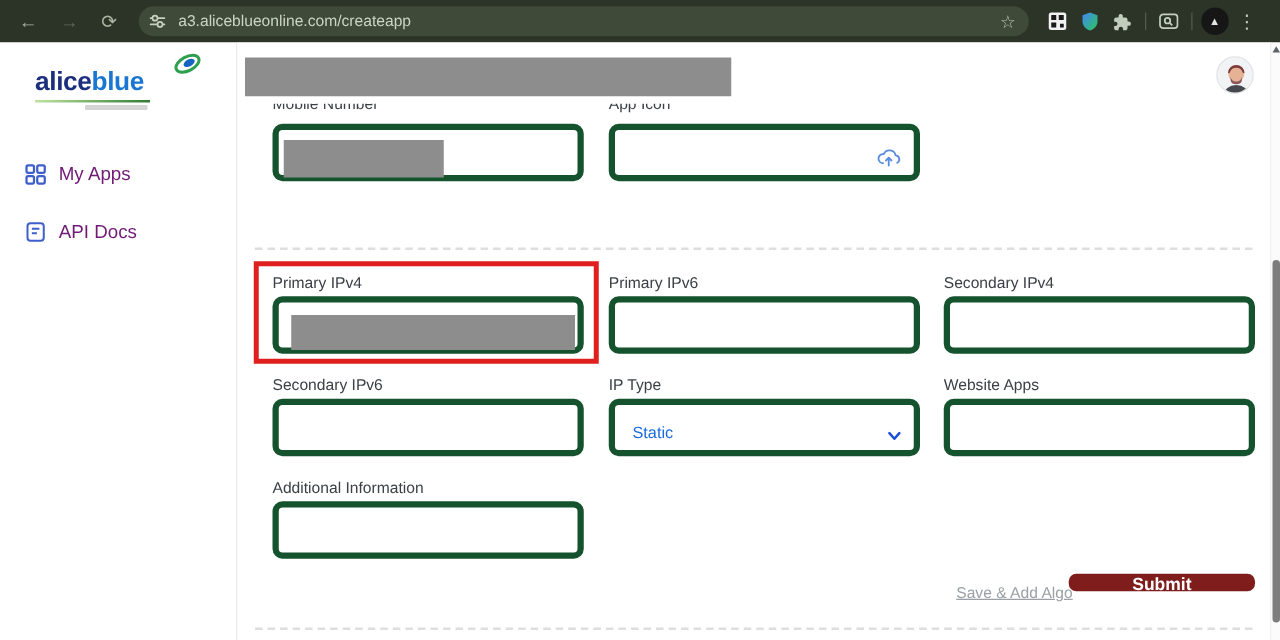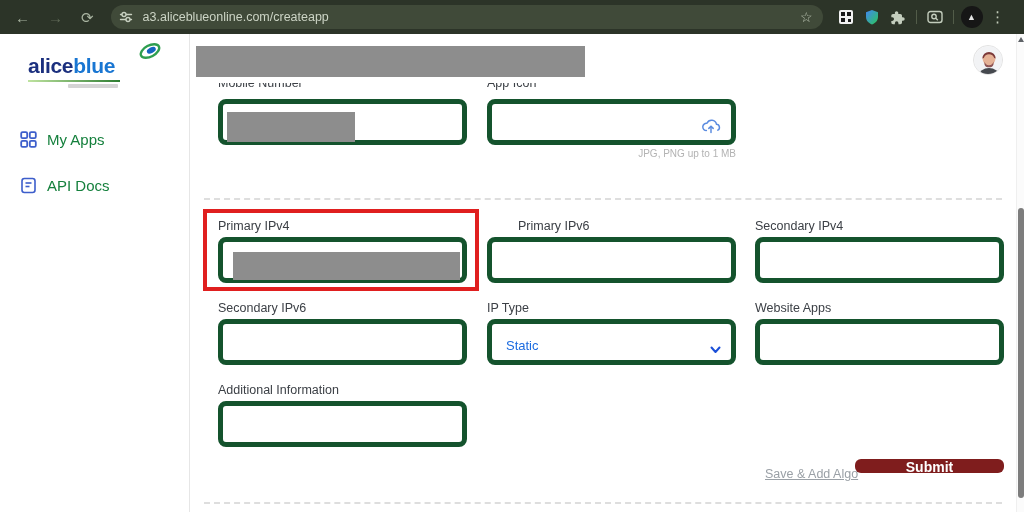--- a/index.html
+++ b/index.html
@@ -26,21 +26,21 @@
   
   .sidebar { position:absolute; left:0; top:34px; width:190px; height:478px; background:#fff; border-right:1px solid #e6e6e6; }
   .logo { position:absolute; left:28px; top:20px; width:120px; cursor:pointer; }
   .logo-row { position:relative; font-weight:bold; font-size:21px; letter-spacing:-0.3px; line-height:24px; }
   .logo-alice { color:#1b2f7e; } .logo-blue { color:#1976d2; }
   .logo-swirl { position:absolute; right:-16px; top:-14px; }
   .logo-line { margin-top:2px; height:2px; width:92px; background:linear-gradient(to right,#bfe3a0,#2e7d32); }
   .logo-tag { margin-top:2px; margin-left:40px; height:4px; width:50px; background:#c9c9c9; opacity:.8; border-radius:1px; }
   .side-item { position:absolute; left:0; width:190px; height:30px; display:flex; align-items:center; cursor:pointer; }
   .side-item .sic { width:17px; height:17px; margin-left:20px; }
-  .side-item .slab { margin-left:10px; font-size:15px; color:#15803d; }
+  .side-item .slab { margin-left:10px; font-size:15px; color:#701a75; }
   #item-myapps { top:90px; } #item-apidocs { top:136px; } #item-logout { top:424px; }
 
   
   .content { position:absolute; left:190px; top:34px; width:826px; height:478px; background:#fff; overflow:hidden; }
   .lbl { position:absolute; font-size:12.5px; color:#3c4046; font-weight:500; z-index:1; white-space:nowrap; }
   .inp { position:absolute; width:249px; height:46px; background:#fff; border:5px solid #14532d; border-radius:8px; z-index:1; }
   .redact { position:absolute; background:#8d8d8d; z-index:1; }
   .header-cover { position:absolute; left:0; top:0; width:826px; height:49px; background:#fff; z-index:2; }
   .title-redact { position:absolute; left:6px; top:12px; width:389px; height:31px; background:#8d8d8d; z-index:3; }
   .avatar { position:absolute; left:783px; top:11px; width:30px; height:30px; border-radius:50%; border:1px solid #e2e2e2; background:#f7f7f8; overflow:hidden; z-index:3; cursor:pointer; }
@@ -177,26 +177,25 @@
 
     <div class="inp" style="left:297px; top:65px;">
       <span class="upload-ic">
         <svg width="22" height="22" viewBox="0 0 24 24" fill="none" stroke="#5a8be0" stroke-width="1.6" stroke-linecap="round" stroke-linejoin="round">
           <path d="M7 17 a4 4 0 1 1 .6-7.96 A5.5 5.5 0 0 1 18 10.2 a3.4 3.4 0 0 1 1.4 6.4"></path>
           <path d="M12 19 V12.5"></path>
           <path d="M9.6 14.6 L12 12.2 L14.4 14.6"></path>
         </svg>
       </span>
     </div>
-    <div class="hint">JPG, PNG up to 1 MB</div>
 
     <div class="dash" style="top:164px;"></div>
 
     <div class="lbl" style="left:28px; top:185px;">Primary IPv4</div>
-    <div class="lbl" style="left:297px; top:185px;margin-left:31px;">Primary IPv6</div>
+    <div class="lbl" style="left:297px; top:185px;">Primary IPv6</div>
     <div class="lbl" style="left:565px; top:185px;">Secondary IPv4</div>
 
     <div class="inp" style="left:28px; top:203px;">
       <div class="redact" style="left:10px; top:10px; width:227px; height:28px;"></div>
     </div>
     <div class="inp" style="left:297px; top:203px;"></div>
     <div class="inp" style="left:565px; top:203px;"></div>
 
     <div class="red-box"></div>
 

